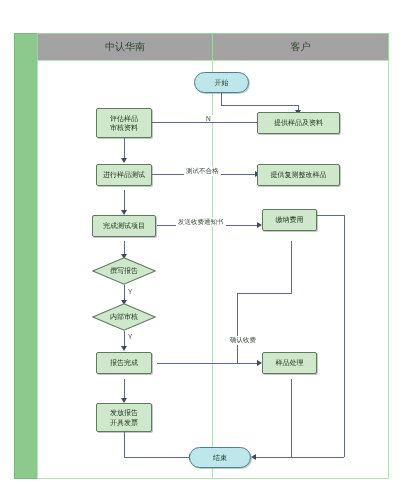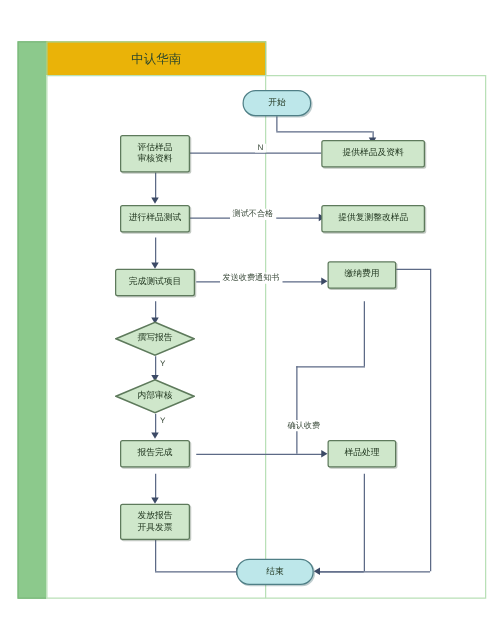--- a/index.html
+++ b/index.html
@@ -42,21 +42,21 @@
     justify-content: center;
     font-size: 11px;
     font-weight: bold;
     color: #233d23;
     letter-spacing: 1px;
   }
   .lane-head {
     position: absolute;
     top: 33px;
     height: 28px;
-    background: #eab308;
+    background: #a3a3a3;
     border: 1px solid #9ed39c;
     box-sizing: border-box;
     display: flex;
     align-items: center;
     justify-content: center;
     font-size: 10px;
     color: #2c472c;
   }
   .lane-head.left  { left: 37px;  width: 176px; }
   .lane-head.right { left: 212px; width: 177px; }
@@ -143,20 +143,21 @@
 </style>
 </head>
 <body>
 
 <div id="page">
 
   <div class="spine"></div>
 
 
   <div class="lane-head left">中认华南</div>
+  <div class="lane-head right">客户</div>
 
   <div class="lane-body left"></div>
   <div class="lane-body right"></div>
 
   <div class="conn v" style="left:221px; top:93px;  height:12px;"></div>
   <div class="conn h" style="left:221px; top:105px; width:77px;"></div>
   <div class="conn v" style="left:298px; top:105px; height:7px;"></div>
   <div class="arrow down" style="left:295px; top:110px;"></div>
 
   <div class="conn h" style="left:141px; top:122px; width:116px;"></div>

